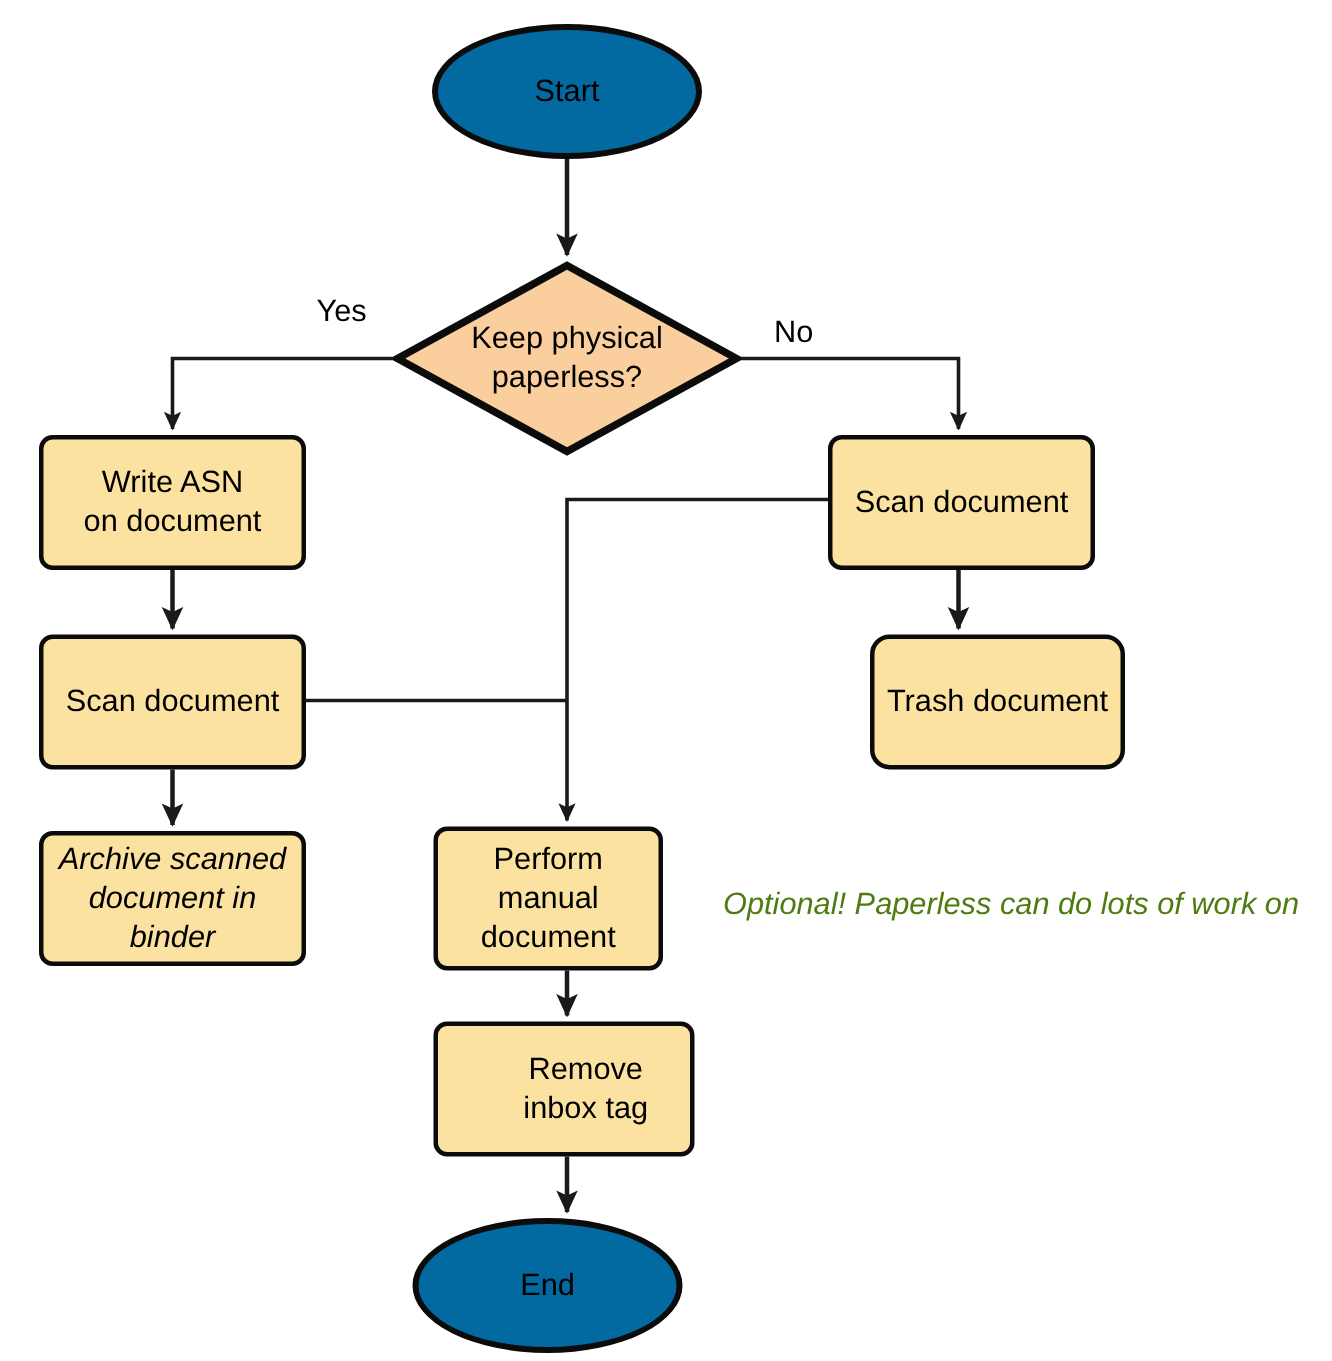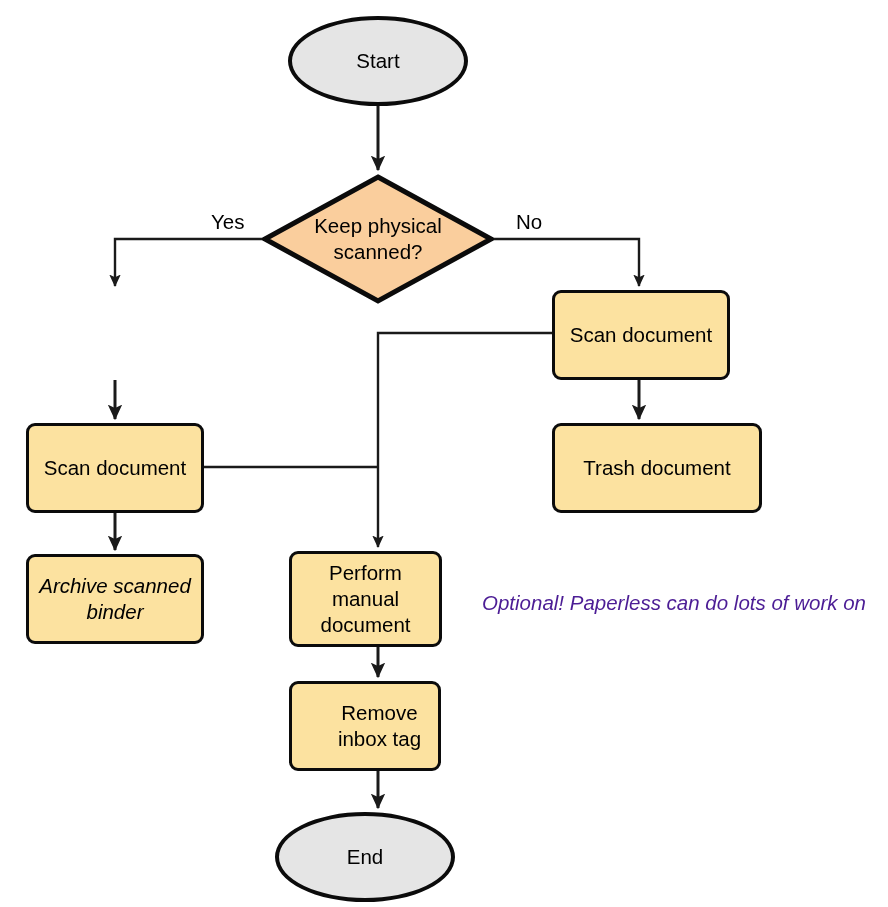--- a/index.html
+++ b/index.html
@@ -39,21 +39,21 @@
     border: 3px solid #0b0b0b;
     border-radius: 9px;
     background: #fce2a0;
     font-size: 20.5px;
     line-height: 1.28;
     padding: 2px 6px;
   }
   .node-terminator {
     border: 4px solid #0b0b0b;
     border-radius: 50%;
-    background: #e5e5e5;
+    background: #0369a1;
     font-size: 20.5px;
     line-height: 1.25;
     justify-content: center;
   }
   .node-decision {
     background: transparent;
     border: none;
     font-size: 20.5px;
     line-height: 1.28;
   }
@@ -75,21 +75,21 @@
     font-size: 20.5px;
     color: #000000;
     z-index: 3;
     white-space: nowrap;
   }
   .note {
     position: absolute;
     font-style: italic;
     font-size: 20.5px;
     line-height: 1.3;
-    color: #4c1d95;
+    color: #4d7c0f;
     z-index: 3;
   }
 </style>
 </head>
 <body>
 
 <div id="flowchart-canvas">
 
   <svg id="edge-layer" viewBox="0 0 888 907" width="888" height="907" xmlns="http://www.w3.org/2000/svg">
     <defs>
@@ -125,63 +125,70 @@
   <div class="node node-terminator" style="left:288px; top:16px; width:180px; height:90px;">
     <span>Start</span>
   </div>
 
   <div class="node node-decision" style="left:262px; top:174px; width:232px; height:130px;">
     <svg class="decision-shape" viewBox="0 0 232 130" preserveAspectRatio="none" xmlns="http://www.w3.org/2000/svg">
       <polygon points="116,3 229,65 116,127 3,65" fill="#FACE9D" stroke="#0B0B0B" stroke-width="5" stroke-linejoin="miter" vector-effect="non-scaling-stroke"></polygon>
     </svg>
     <div class="decision-label">
       <div>Keep physical</div>
-      <div>scanned?</div>
+      <div>paperless?</div>
     </div>
   </div>
 
+  <div class="node node-process" style="left:26px; top:290px; width:178px; height:90px;">
+    <div>
+      <div>Write ASN</div>
+      <div>on document</div>
+    </div>
+  </div>
 
   <div class="node node-process" style="left:26px; top:423px; width:178px; height:90px;">
     <span>Scan document</span>
   </div>
 
   <div class="node node-process" style="left:26px; top:554px; width:178px; height:90px;font-style:italic;">
     <div>
       <div>Archive scanned</div>
+      <div>document in</div>
       <div>binder</div>
     </div>
   </div>
 
   <div class="node node-process" style="left:552px; top:290px; width:178px; height:90px;">
     <span>Scan document</span>
   </div>
 
-  <div class="node node-process" style="left:552px; top:423px; width:210px; height:90px;">
+  <div class="node node-process" style="left:580px; top:423px; width:170px; height:90px;border-radius:13px;">
     <span>Trash document</span>
   </div>
 
   <div class="node node-process" style="left:289px; top:551px; width:153px; height:96px;">
     <div>
       <div>Perform manual</div>
       <div>document</div>
     </div>
   </div>
 
-  <div class="node node-process" style="left:289px; top:681px; width:152px; height:90px;padding-left:35px;">
+  <div class="node node-process" style="left:289px; top:681px; width:174px; height:90px;padding-left:35px;">
     <div>
       <div>Remove</div>
       <div>inbox tag</div>
     </div>
   </div>
 
   <div class="node node-terminator" style="left:275px; top:812px; width:180px; height:90px;">
     <span>End</span>
   </div>
 
-  <div class="edge-label" style="left:211px; top:210px;text-align:right;">Yes</div>
+  <div class="edge-label" style="left:211px; top:196px;text-align:right;">Yes</div>
 
   <div class="edge-label" style="left:516px; top:210px;">No</div>
 
   <div class="note" style="left:482px; top:590px; width:404px;">
     <div>Optional! Paperless can do lots of work on</div>
   </div>
 
 </div>
 
 </body></html>

